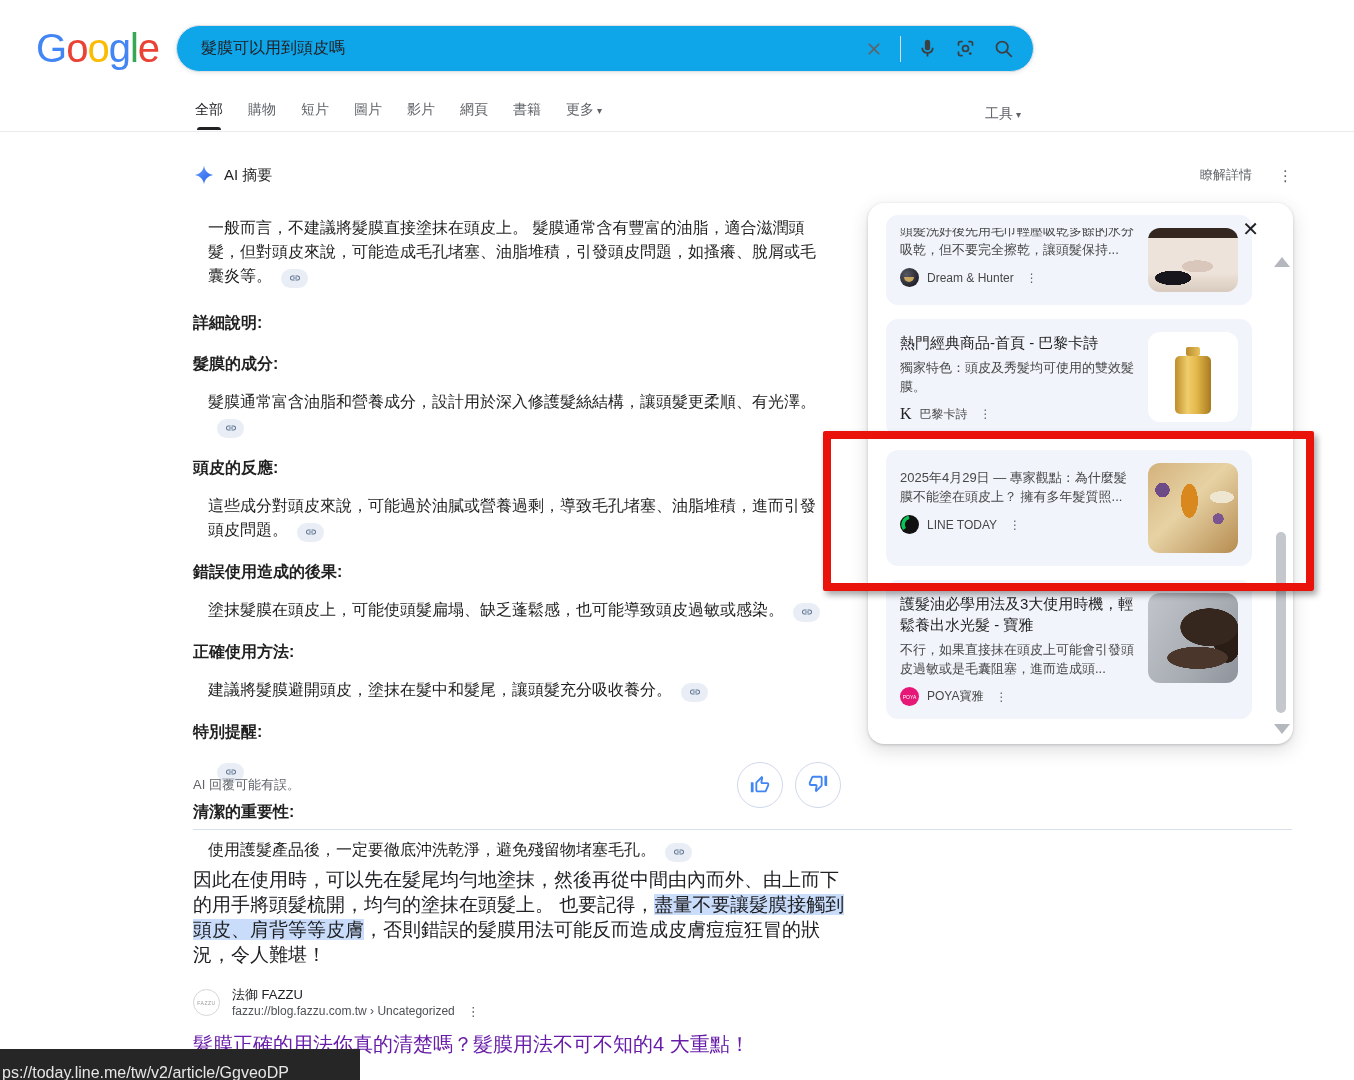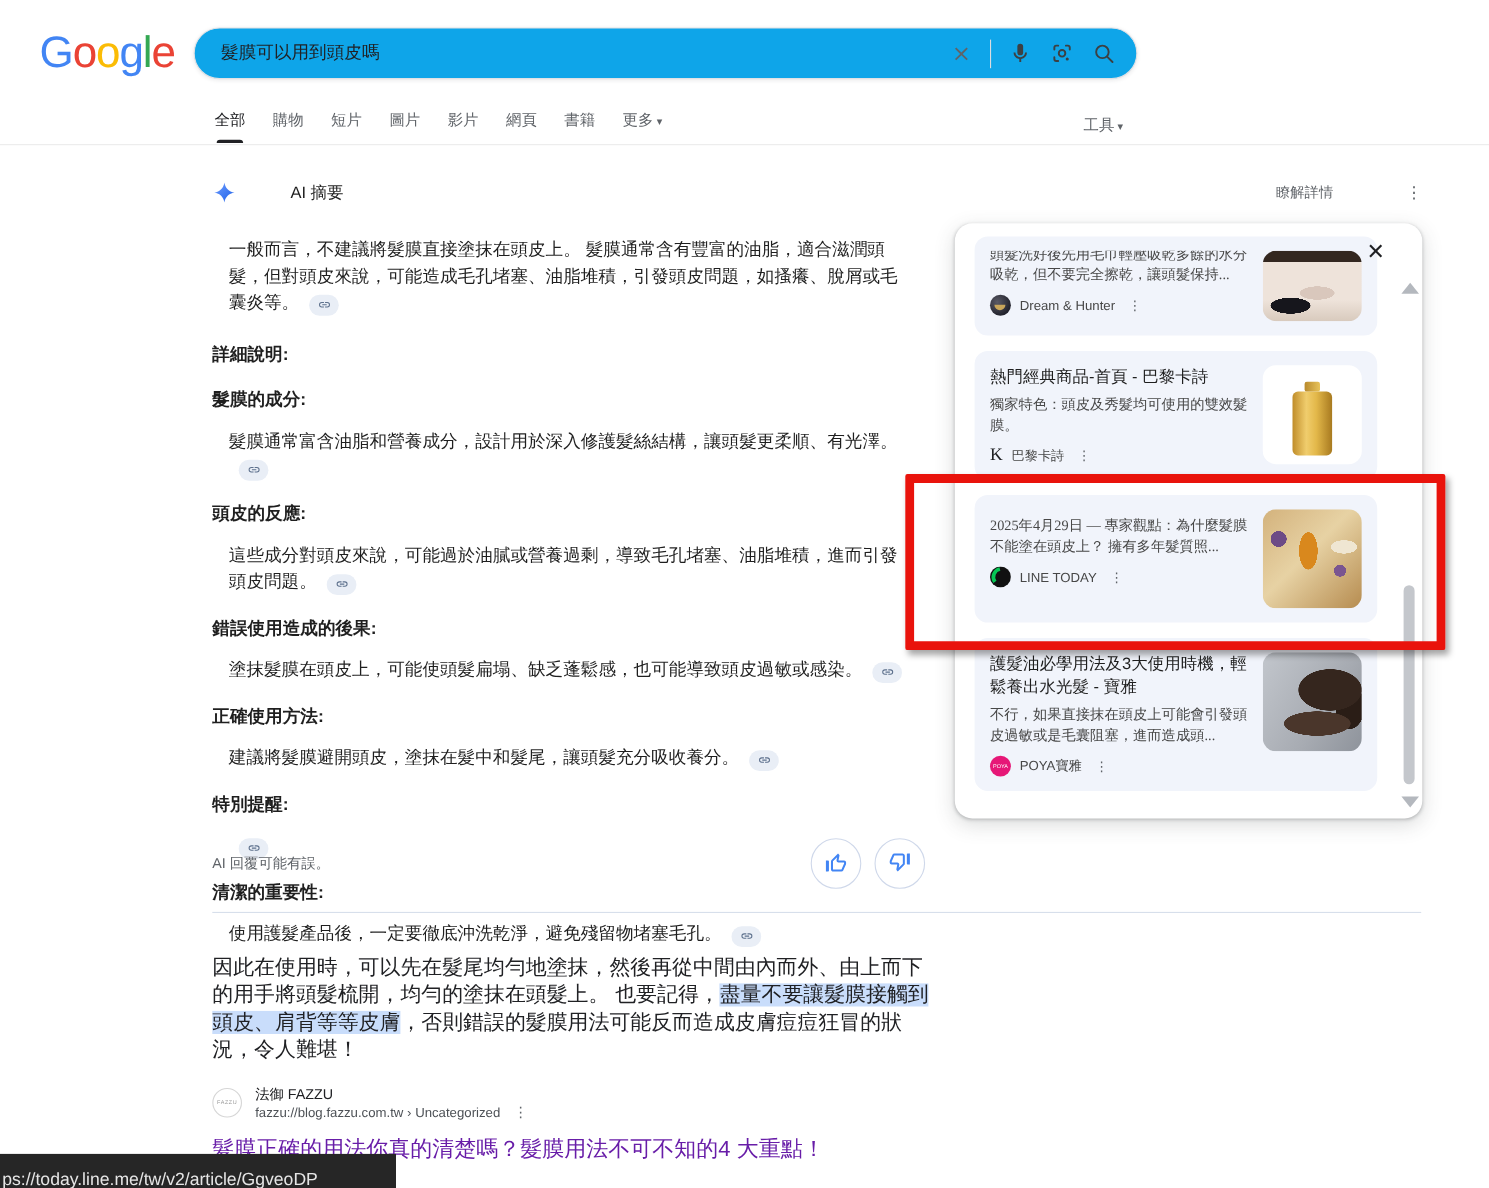--- a/index.html
+++ b/index.html
@@ -22,21 +22,21 @@
   
   .tabsrow { position:absolute; left:195px; top:101px; display:flex; gap:25px; font-size:14px; color:#5f6368; }
   .tab { padding-bottom:11px; cursor:pointer; position:relative; white-space:nowrap; }
   .tab.active { color:#202124; }
   .tab.active::after { content:""; position:absolute; left:2px; right:2px; bottom:0; height:3px; background:#202124; border-radius:3px 3px 0 0; }
   .caret { font-size:10px; color:#5f6368; margin-left:3px; }
   .tools { position:absolute; left:985px; top:105px; font-size:14px; color:#5f6368; cursor:pointer; }
   .hr-tabs { position:absolute; left:0; top:131px; width:1354px; height:1px; background:#ebebeb; }
 
   
-  .ai-head { position:absolute; left:193px; top:164px; width:1100px; display:flex; align-items:center;gap:40px; }
+  .ai-head { position:absolute; left:193px; top:164px; width:1100px; display:flex; align-items:center; }
   .ai-title { font-size:15px; color:#1f1f1f; margin-left:9px; }
   .ai-head .spacer { flex:1; }
   .learn-more { font-size:13px; color:#5f6368; cursor:pointer; }
   .kebab { font-size:15px; color:#5f6368; margin-left:26px; cursor:pointer; line-height:1; }
 
   
   .ai-body { position:absolute; left:193px; top:201px; width:650px; font-size:16px; line-height:25px; color:#1f1f1f; }
   .ai-body h3 { font-size:16px; font-weight:700; margin:19px 0 5px; line-height:22px; }
   .ai-body .dethead { margin-top:24px; }
   .ai-body p { margin:15px; line-height:24px; }
@@ -70,21 +70,21 @@
 
   
   .panel { position:absolute; left:868px; top:203px; width:425px; height:541px; background:#fff; border-radius:16px;
     box-shadow:0 1px 3px rgba(60,64,67,.25), 0 6px 18px rgba(60,64,67,.18); z-index:20; overflow:hidden;padding-left:44px; }
   .panel-close { position:absolute; top:16px; right:34px; font-size:20px; color:#202124; cursor:pointer; line-height:1; }
   .cards { position:absolute; left:18px; top:12px; width:366px; display:flex; flex-direction:column; gap:14px; }
   .card { background:#f1f4fb; border-radius:12px; padding:13px 14px; display:flex; cursor:pointer; }
   .card .txt { flex:1; min-width:0; padding-right:12px; }
   .card .ctitle { font-size:15px; line-height:21px; color:#1f1f1f; }
   .card .ctitle.u { text-decoration:underline; }
-  .card .csnip { font-size:13px; line-height:19px; color:#474747; margin-top:5px;font-family:Liberation Serif, serif; }
+  .card .csnip { font-size:13px; line-height:19px; color:#474747; margin-top:5px; }
   .card .csrc { display:flex; align-items:center; margin-top:9px; }
   .card .csrc .sname { font-size:12px; color:#474747; margin-left:8px; }
   .card .csrc .kebab { margin-left:12px; font-size:12px; }
   .cimg { width:90px; height:90px; border-radius:12px; flex:0 0 auto; overflow:hidden; position:relative; }
   .clip1 { height:12px; overflow:hidden; display:flex; align-items:flex-end; }
   .clip1 span { font-size:13px; line-height:19px; color:#474747; white-space:nowrap; }
   .card1 .csnip { margin-top:0; }
   .img1 { height:64px; align-self:flex-start; background:
       radial-gradient(ellipse 30px 12px at 28% 78%, #16161c 0 60%, transparent 61%),
       radial-gradient(ellipse 26px 10px at 55% 60%, #d9c7bc 0 60%, transparent 61%),

